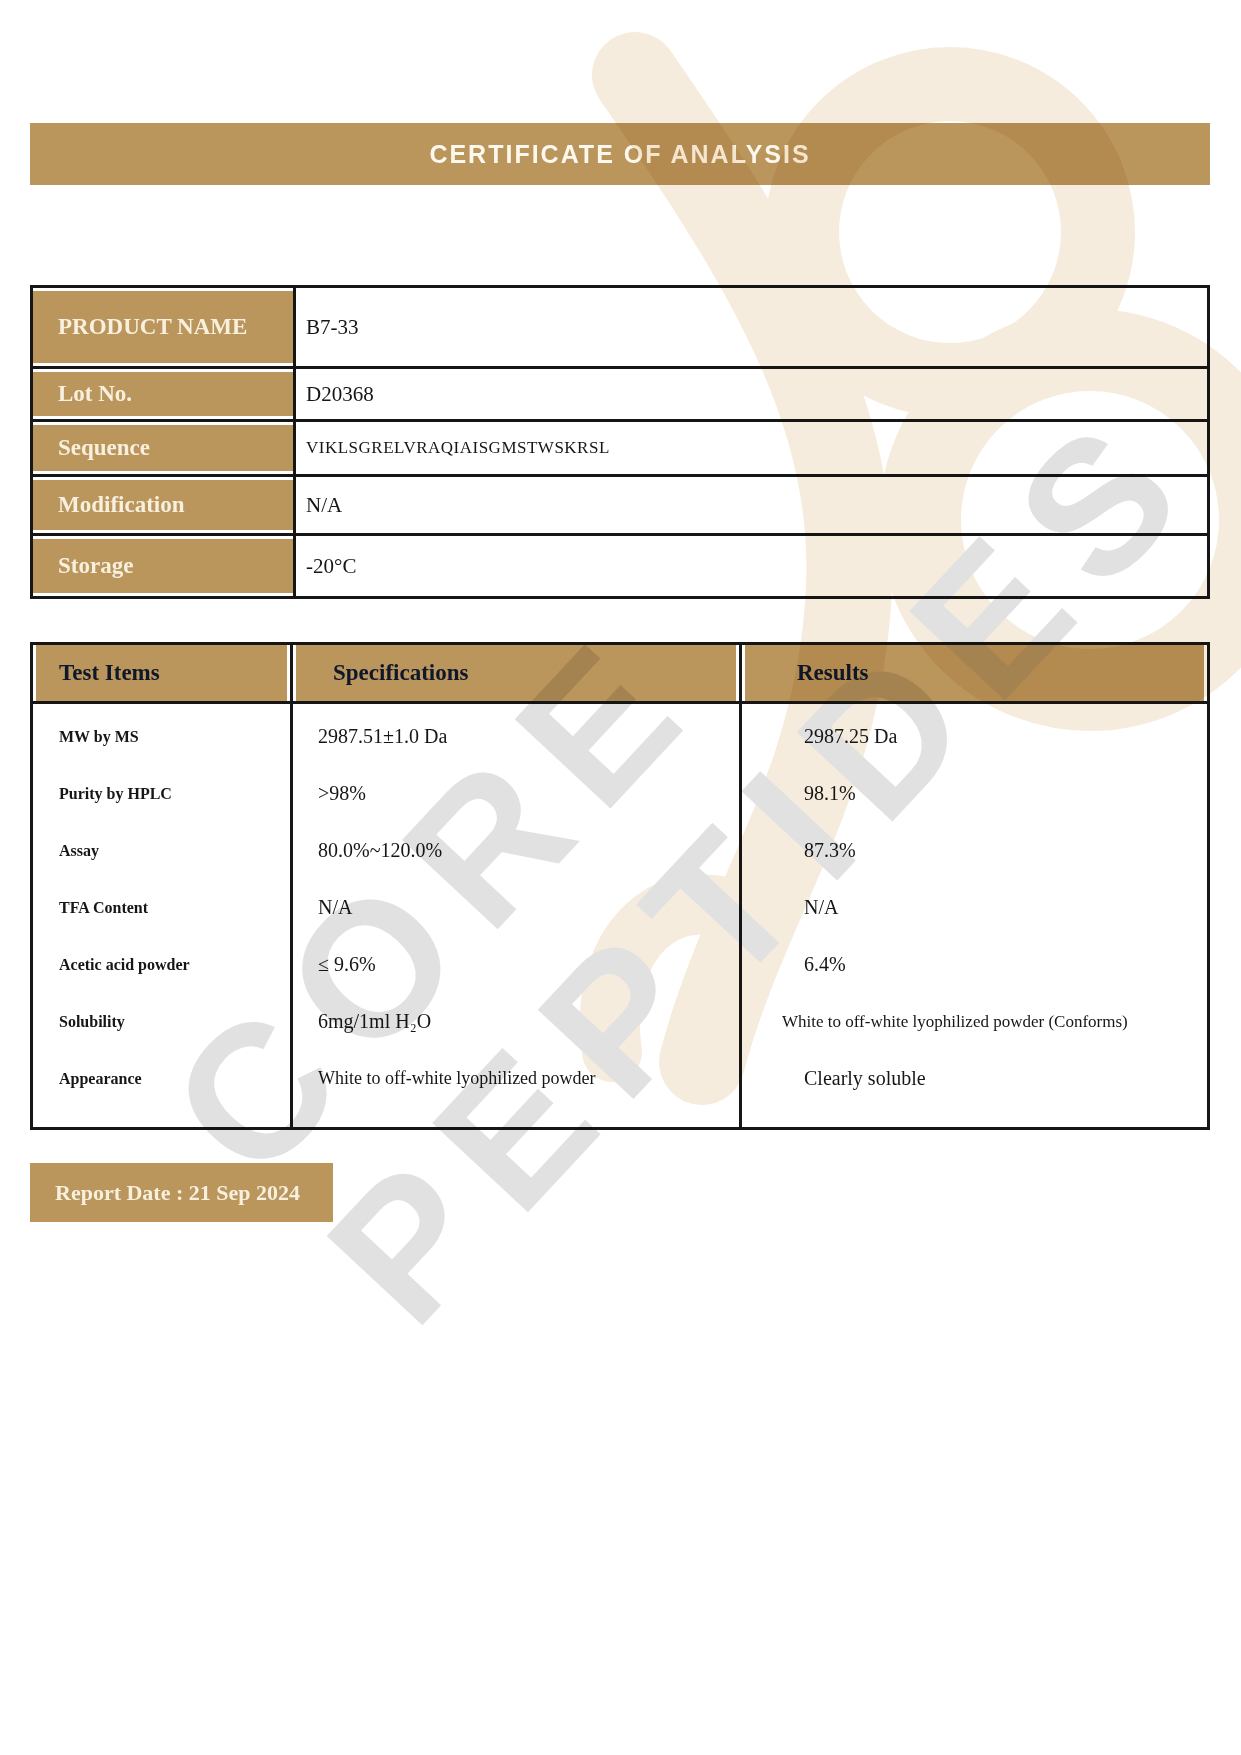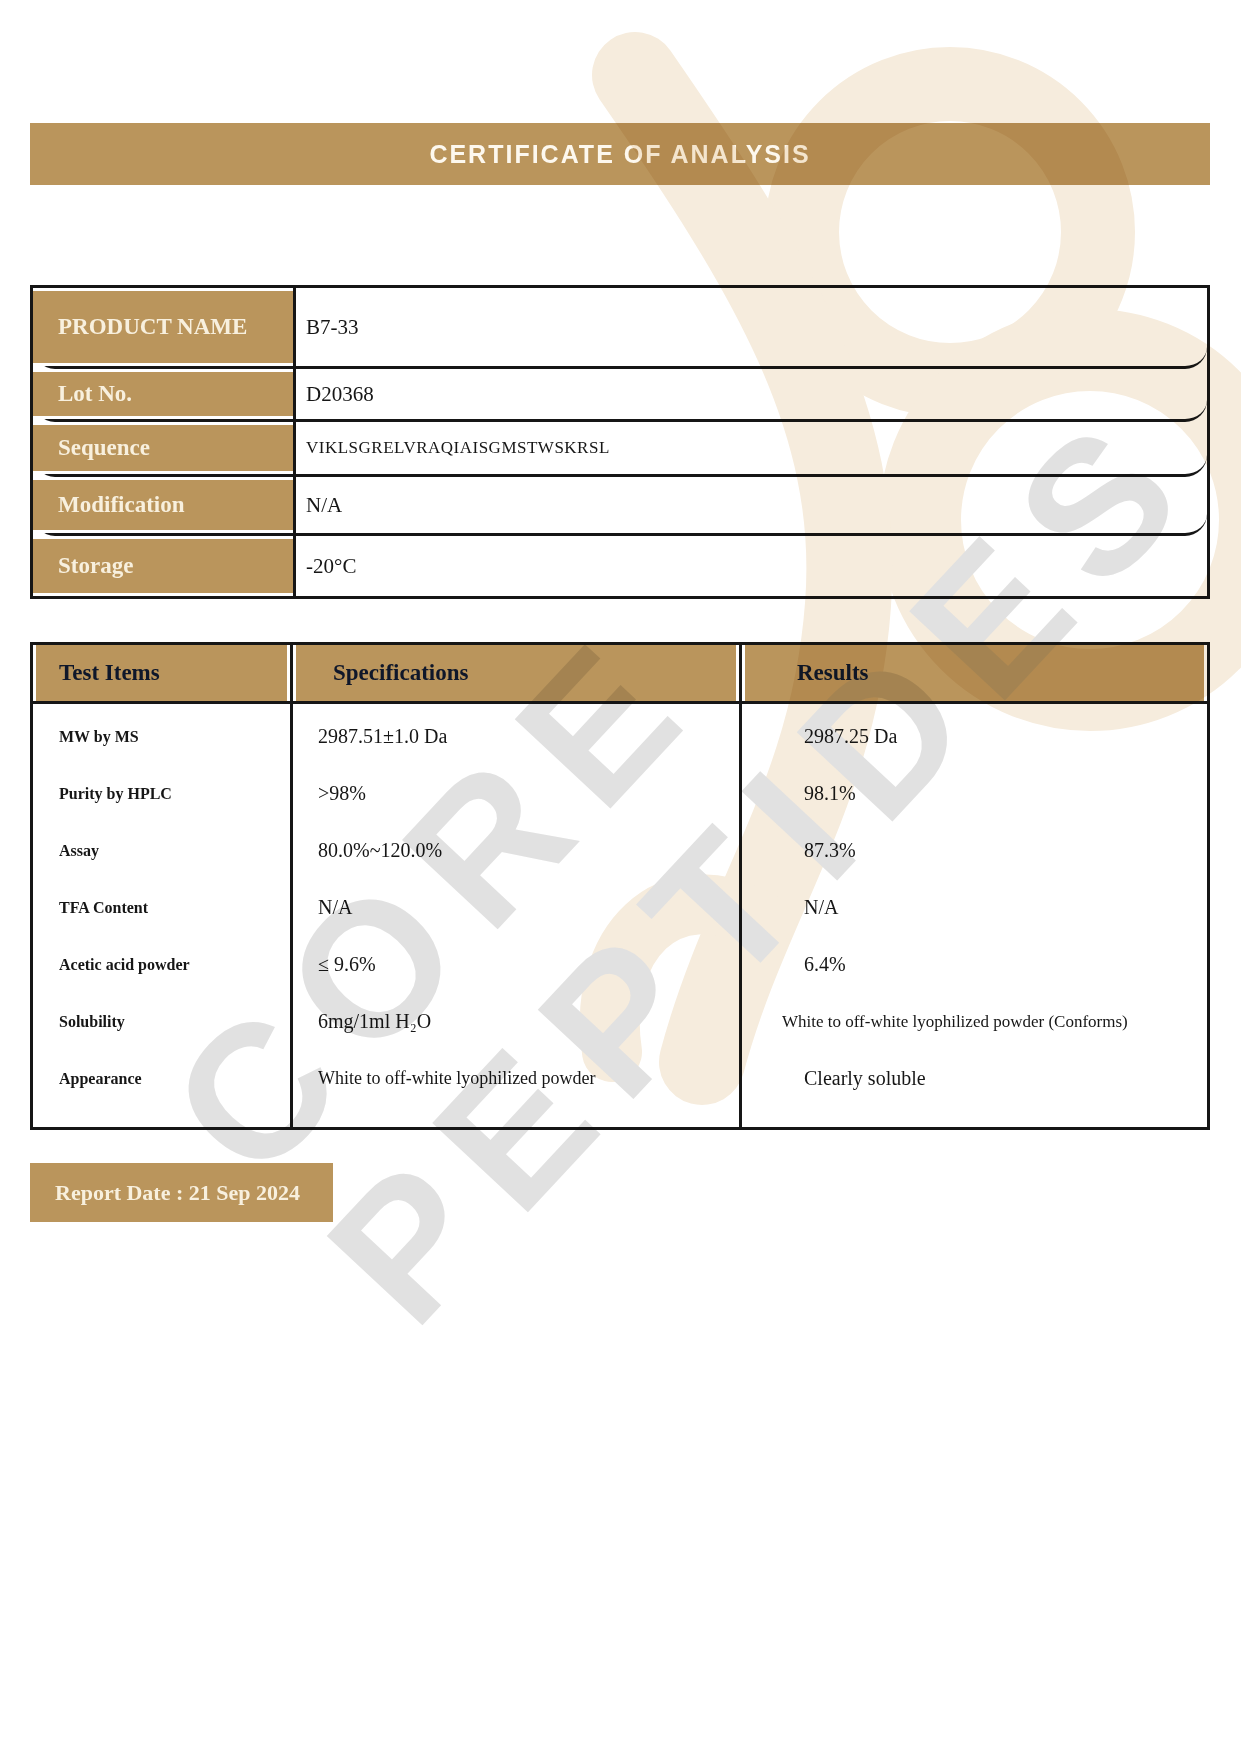--- a/index.html
+++ b/index.html
@@ -23,21 +23,21 @@
   .header-title{
     font-family:"Liberation Sans","DejaVu Sans",sans-serif;font-weight:700;
     font-size:25px;letter-spacing:2px;color:#fdf8ee;
   }
   
   .product-table{
     position:absolute;left:30px;top:285px;width:1180px;
     border:3px solid var(--ink);box-sizing:border-box;
   }
   .prow{display:flex;}
-  .prow:not(:last-child){border-bottom:3px solid var(--ink);border-radius:22px;}
+  .prow:not(:last-child){border-bottom:3px solid var(--ink);}
   .rh1{height:78px}.rh2{height:50px}.rh3{height:52px}.rh4{height:56px}.rh5{height:60px}
   .plabel{
     width:263px;box-sizing:border-box;background:var(--gold);
     border-right:3px solid var(--ink);display:flex;align-items:center;padding-left:25px;
     box-shadow:inset 0 3px 0 #ffffff, inset 0 -3px 0 #ffffff;
   }
   .plabel span{color:var(--cream);font-weight:700;font-size:23px;}
   .pvalue{flex:1;display:flex;align-items:center;padding-left:10px;font-size:21px;text-align:right;}
   .seq{font-size:17px;letter-spacing:.5px;}
   

